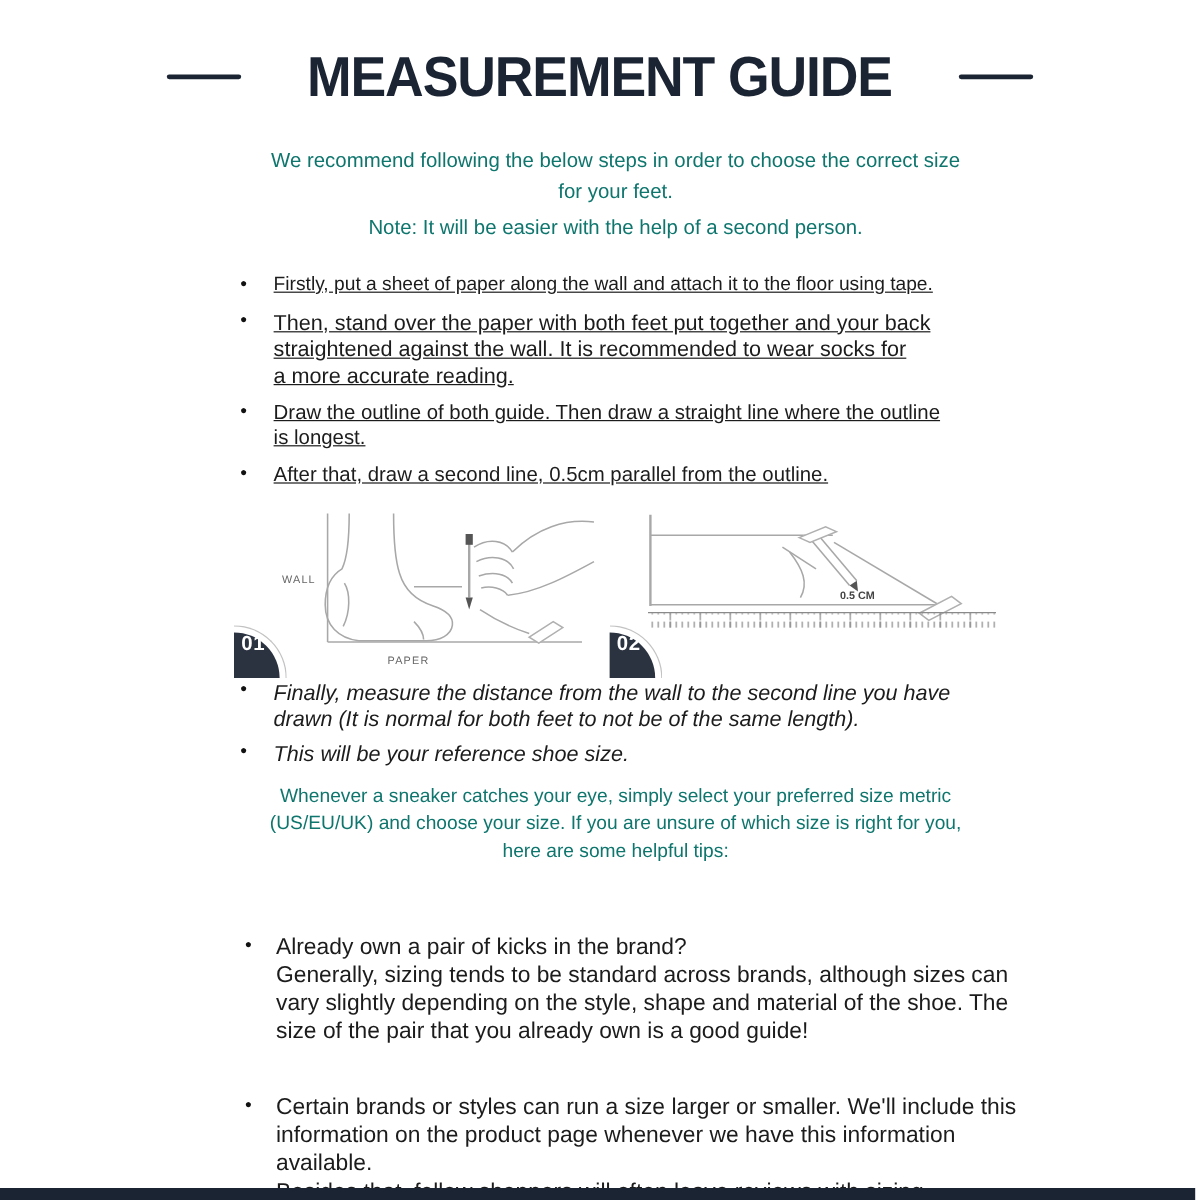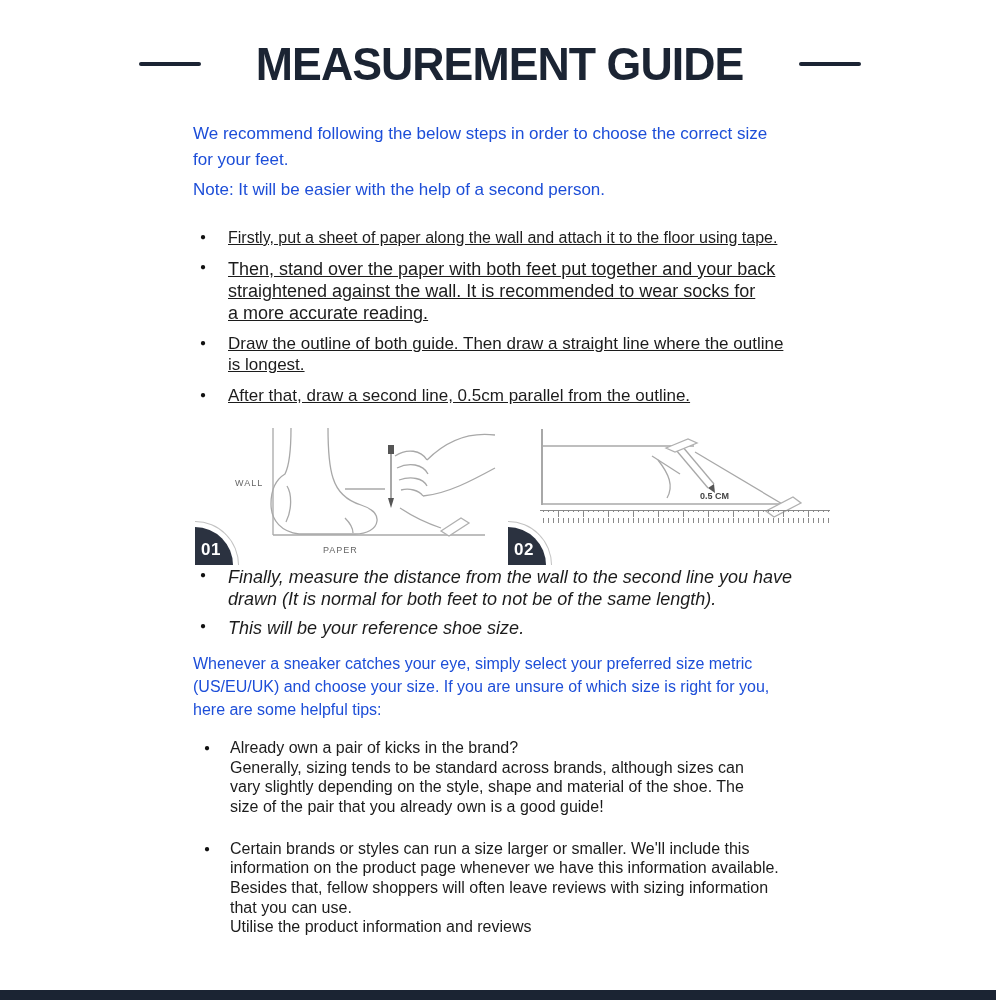--- a/index.html
+++ b/index.html
@@ -8,47 +8,47 @@
   .page { position:relative; width:1000px; height:1000px; background:#fff; overflow:hidden; }
 
   
   .title-row { position:absolute; top:36px; left:0; width:100%;
                display:flex; align-items:center; justify-content:center; gap:42px; }
   .title-dash { width:62px; height:4px; background:#1b2433; border-radius:2px; }
   .page-title { font-size:47px; font-weight:bold; letter-spacing:-1px; color:#1b2433;
                 transform:scaleX(0.95); white-space:nowrap; }
 
   
-  .tb { position:absolute; left:193px; width:640px; font-size:17px; line-height:1.5; color:#1d4ed8; }
+  .tb { position:absolute; left:193px; width:640px; font-size:17px; line-height:1.5; color:#0f766e;text-align:center; }
   .ml { white-space:pre-line; }
   .intro { top:121px; }
   .note  { top:177px; }
   .tips-intro { top:652px; font-size:16px; line-height:1.45; }
 
   ul { list-style:none; }
   .blist { position:absolute; left:193px; width:660px; }
   .steps { top:228px;text-decoration:underline; }
   .after { top:566px;font-style:italic; }
   .tips  { top:738px; }
   .blist li { position:relative; padding-left:35px; margin-bottom:10px; line-height:1.22; font-size:17px; }
   .blist li::before { content:"●"; position:absolute; left:7px; top:3px; font-size:10px; color:#111; }
   .steps li.lg, .after li.lg { font-size:18px; line-height:1.24; }
   .steps li.sm { font-size:16px; }
   .after li { margin-bottom:6px; }
-  .tips li { padding-left:37px; margin-bottom:22px; font-size:16px; line-height:1.23; }
+  .tips li { padding-left:37px; margin-bottom:22px; font-size:19px; line-height:1.23;margin-top:40px; }
   .tips li::before { left:11px; top:4px; }
 
   
   .figure { position:absolute; top:422px; height:145px; }
   .fig1 { left:195px; width:305px; }
   .fig2 { left:508px; width:332px; }
   .figure svg { position:absolute; left:0; top:0; }
   .badge { position:absolute; left:0; top:105px; width:38px; height:38px;
            background:#2b3240; border-radius:0 100% 0 0;
-           display:flex; align-items:flex-end; }
+           display:flex; align-items:flex-start; }
   .badge span { color:#fff; font-weight:bold; font-size:17px; padding:0 0 5px 6px; letter-spacing:0.5px; }
   .badge-arc { position:absolute; left:0; top:99px; width:44px; height:44px;
                border-top:1px solid #c2c2c2; border-right:1px solid #c2c2c2;
                border-radius:0 100% 0 0; pointer-events:none; }
 
   
   .footer-bar { position:absolute; left:0; bottom:0; width:996px; height:10px; background:#1b2433; }
 </style>
 </head>
 <body>

